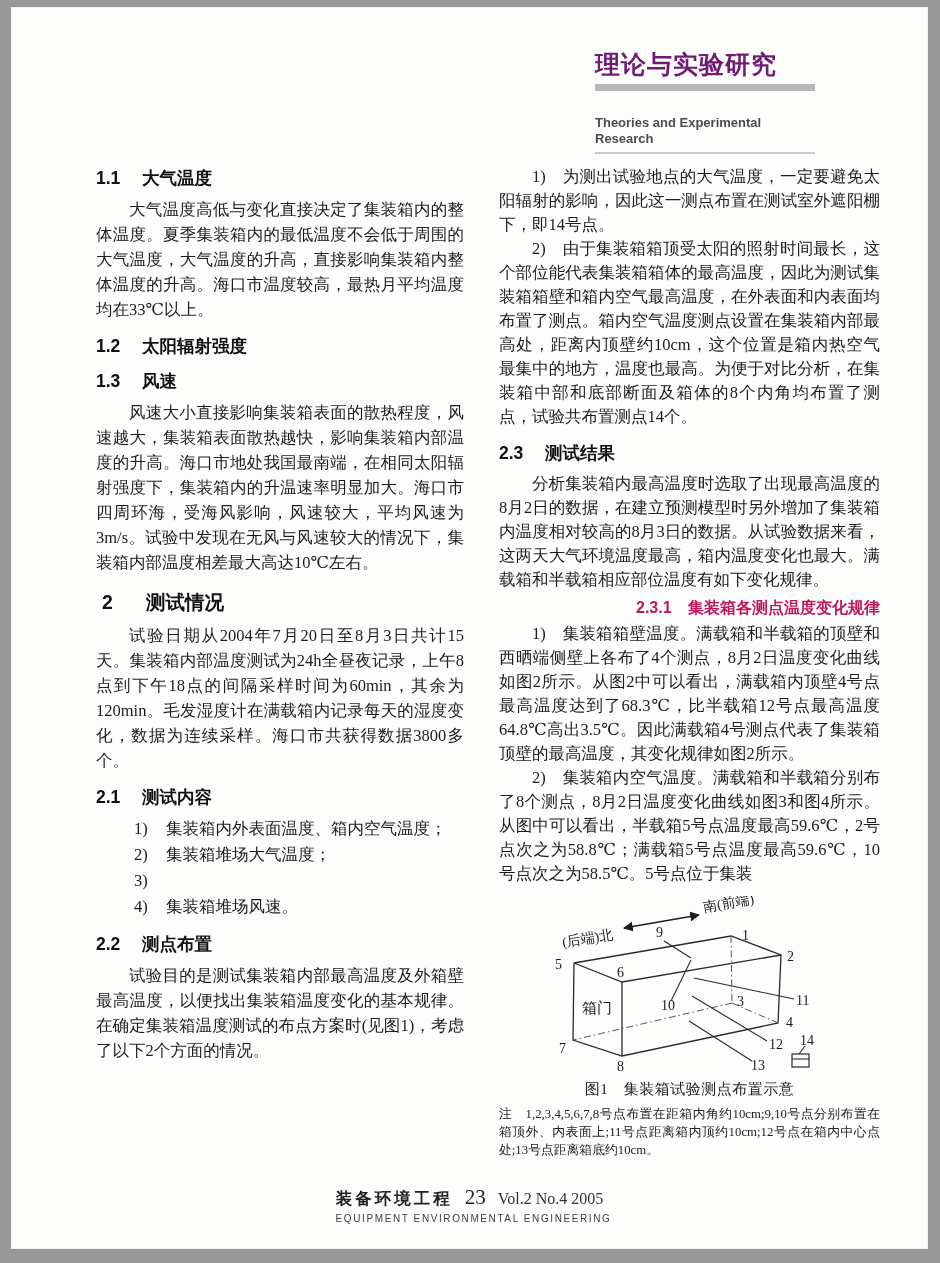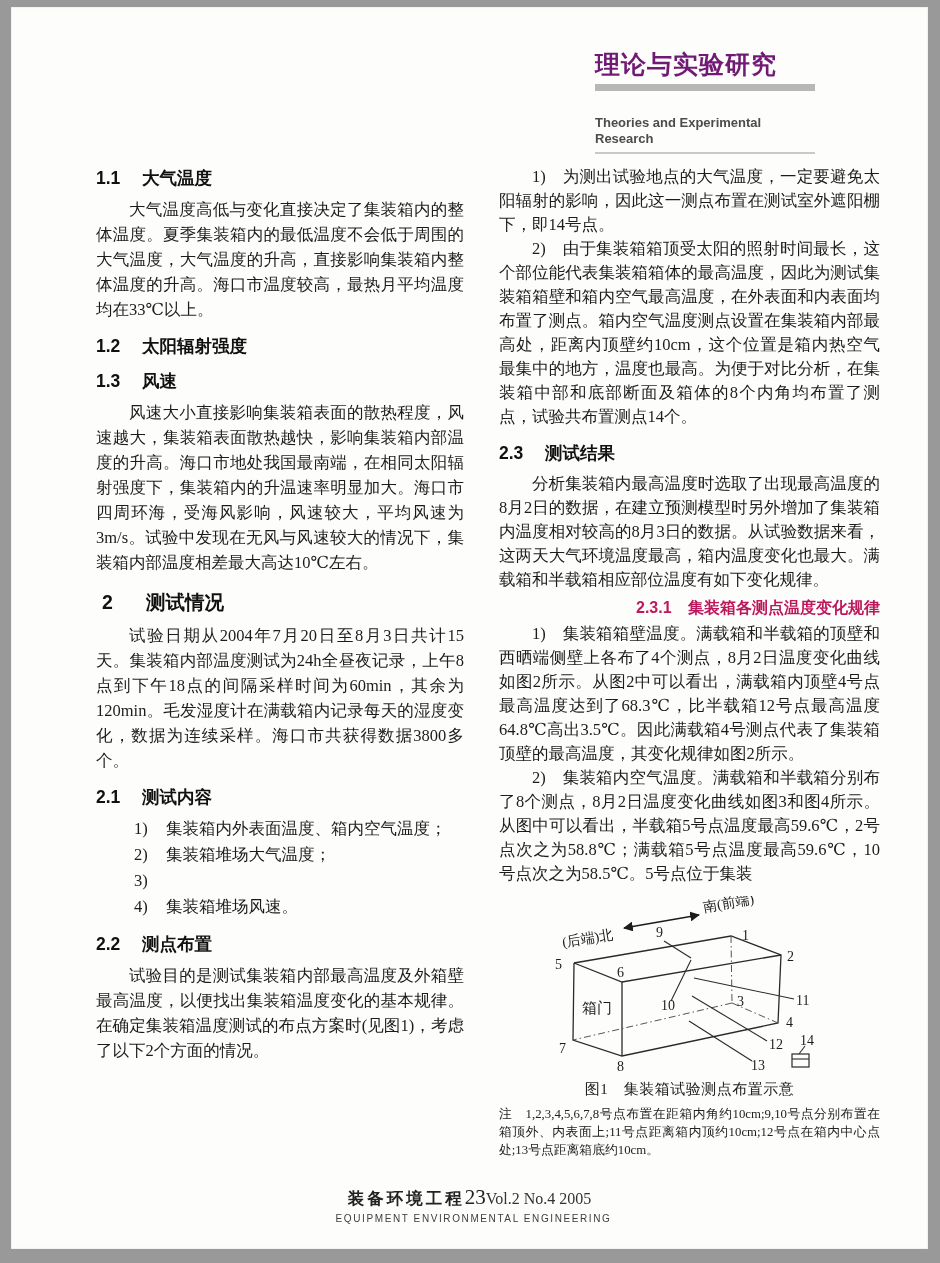--- a/index.html
+++ b/index.html
@@ -73,21 +73,21 @@
     text-align:center; font-size:15px; margin-top:2px; color:#1c1c1c;
     letter-spacing:.5px;
   }
   .fig-note {
     margin-top:6px; font-size:12.8px; line-height:18px; text-align:justify;
     color:#222;
   }
 
   
   .footer { position:absolute; left:0; width:100%; top:1178px; text-align:center; }
-  .f1 { display:inline-flex; align-items:baseline; }
+  .f1 { display:inline-flex; align-items:baseline; gap:12px; }
   .f-cn { font-weight:bold; font-size:16.5px; letter-spacing:3px; color:#222; }
   .f-pg { font-size:21px; color:#222; }
   .f-vol { font-size:16px; color:#333; }
   .f2 {
     font-family:"Liberation Sans","DejaVu Sans",sans-serif;
     font-size:10px; letter-spacing:1.6px; color:#3d3d3d; margin-top:3px;margin-left:8px;
   }
 
   svg text {
     font-family:"Liberation Serif","DejaVu Serif",serif;

